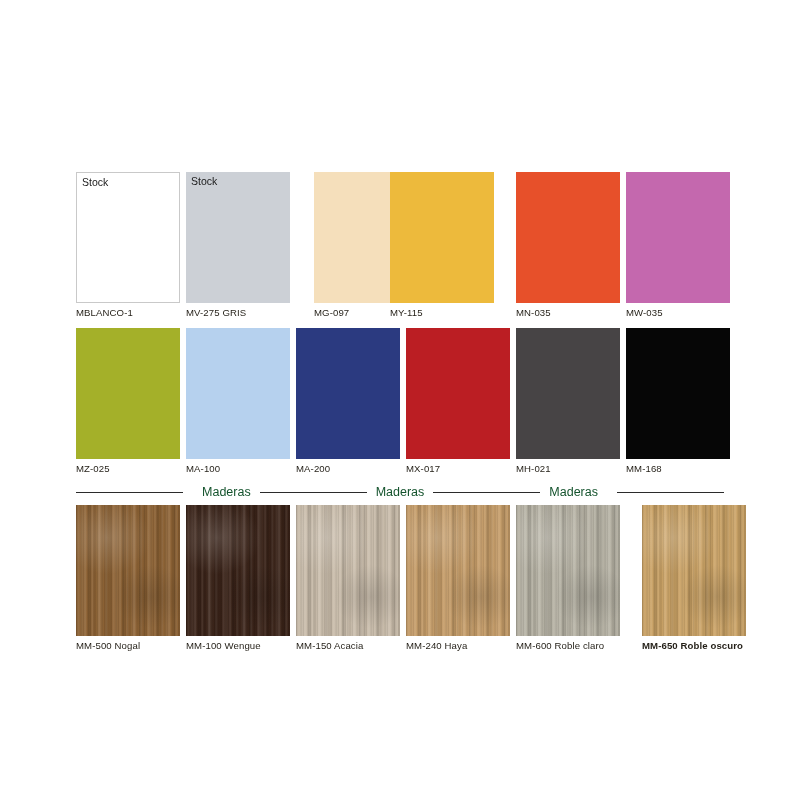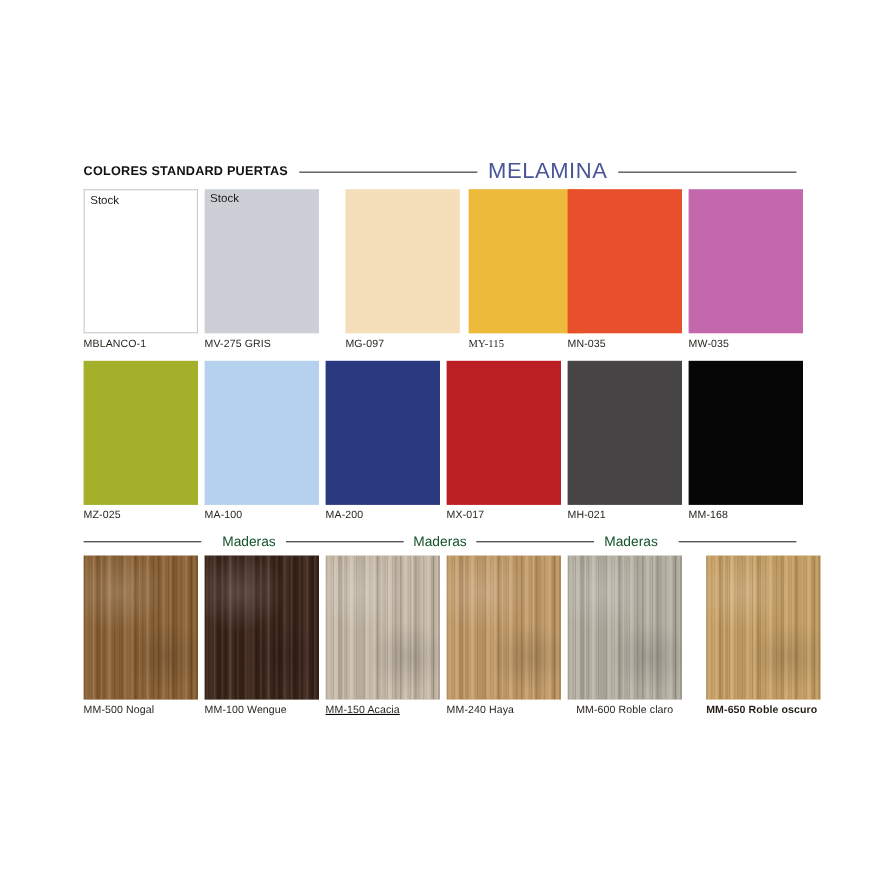--- a/index.html
+++ b/index.html
@@ -75,45 +75,39 @@
     background-image:
       radial-gradient(60% 40% at 30% 25%, rgba(255,255,255,.16), rgba(0,0,0,0) 70%),
       radial-gradient(50% 35% at 72% 70%, rgba(0,0,0,.12), rgba(0,0,0,0) 70%);
   }
 </style>
 </head>
 <body>
 
 <div class="sheet">
 
-  <div class="hdr" style="top:145px;">
-    <span class="hdr-title">COLORES STANDARD PUERTAS</span>
-    <span class="rule sp-l sp-r"></span>
-    <span class="hdr-brand">MELAMINA</span>
-    <span class="rule sp-l"></span>
-  </div>
 
   <div class="row" id="row-0" style="top:172px;">
       <div class="cell" style="left: 0px;">
         <div class="chip bordered" style="background: rgb(255, 255, 255);">
           <div class="stock">Stock</div>
         </div>
         <div class="cap">MBLANCO-1</div>
       </div>
       <div class="cell" style="left: 110px;">
         <div class="chip" style="background: rgb(204, 208, 214);">
           <div class="stock">Stock</div>
         </div>
         <div class="cap">MV-275 GRIS</div>
       </div>
       <div class="cell" style="left: 220px; padding-left: 18px;">
         <div class="chip" style="background: rgb(245, 223, 187);"></div>
         <div class="cap">MG-097</div>
       </div>
-      <div class="cell" style="left: 350px; font-family: Liberation Serif, serif;">
+      <div class="cell" style="left: 314px;">
         <div class="chip" style="background: rgb(237, 186, 60);"></div>
         <div class="cap">MY-115</div>
       </div>
       <div class="cell" style="left: 440px;">
         <div class="chip" style="background: rgb(231, 80, 42);"></div>
         <div class="cap">MN-035</div>
       </div>
       <div class="cell" style="left: 550px;">
         <div class="chip" style="background: rgb(196, 104, 174);"></div>
         <div class="cap">MW-035</div>
@@ -167,37 +161,37 @@
         <div class="cap">MM-500 Nogal</div>
       </div>
       <div class="cell" style="left: 110px;">
         <div class="chip" style="background: rgb(58, 35, 24);">
           <div class="grain g1"></div>
           <div class="grain g2"></div>
           <div class="grain g3"></div>
         </div>
         <div class="cap">MM-100  Wengue</div>
       </div>
-      <div class="cell" style="left: 220px; text-decoration: underline;">
+      <div class="cell" style="left: 220px;">
         <div class="chip" style="background: rgb(201, 188, 170);">
           <div class="grain g1"></div>
           <div class="grain g2"></div>
           <div class="grain g3"></div>
         </div>
         <div class="cap">MM-150 Acacia</div>
       </div>
       <div class="cell" style="left: 330px;">
         <div class="chip" style="background: rgb(197, 156, 104);">
           <div class="grain g1"></div>
           <div class="grain g2"></div>
           <div class="grain g3"></div>
         </div>
         <div class="cap">MM-240 Haya</div>
       </div>
-      <div class="cell" style="left: 440px; text-align: right;">
+      <div class="cell" style="left: 440px;">
         <div class="chip" style="background: rgb(182, 178, 164);">
           <div class="grain g1"></div>
           <div class="grain g2"></div>
           <div class="grain g3"></div>
         </div>
         <div class="cap">MM-600 Roble claro</div>
       </div>
       <div class="cell" style="left: 566px; font-weight: bold;">
         <div class="chip" style="background: rgb(202, 162, 101);">
           <div class="grain g1"></div>

